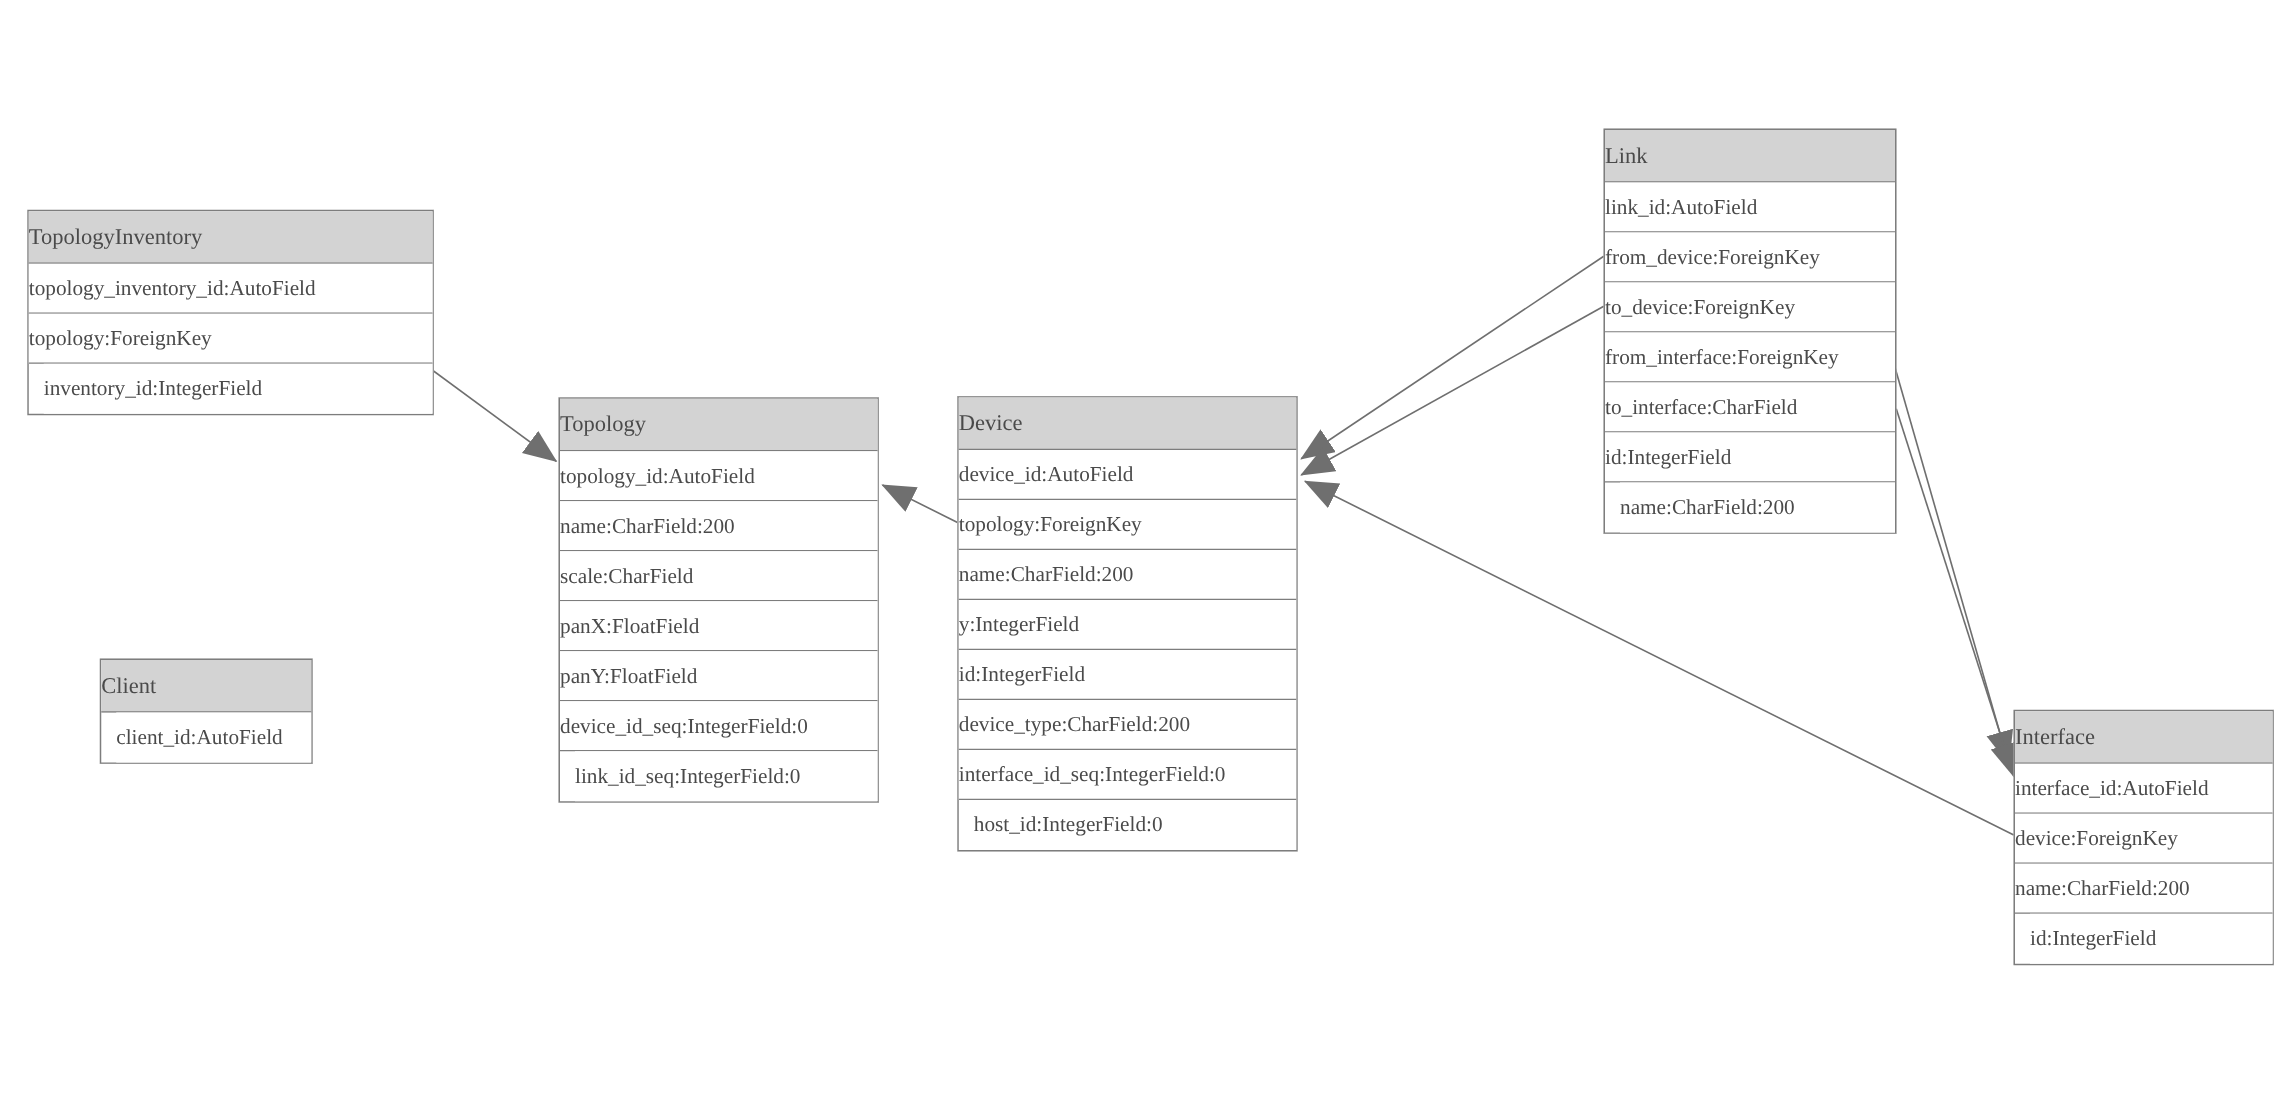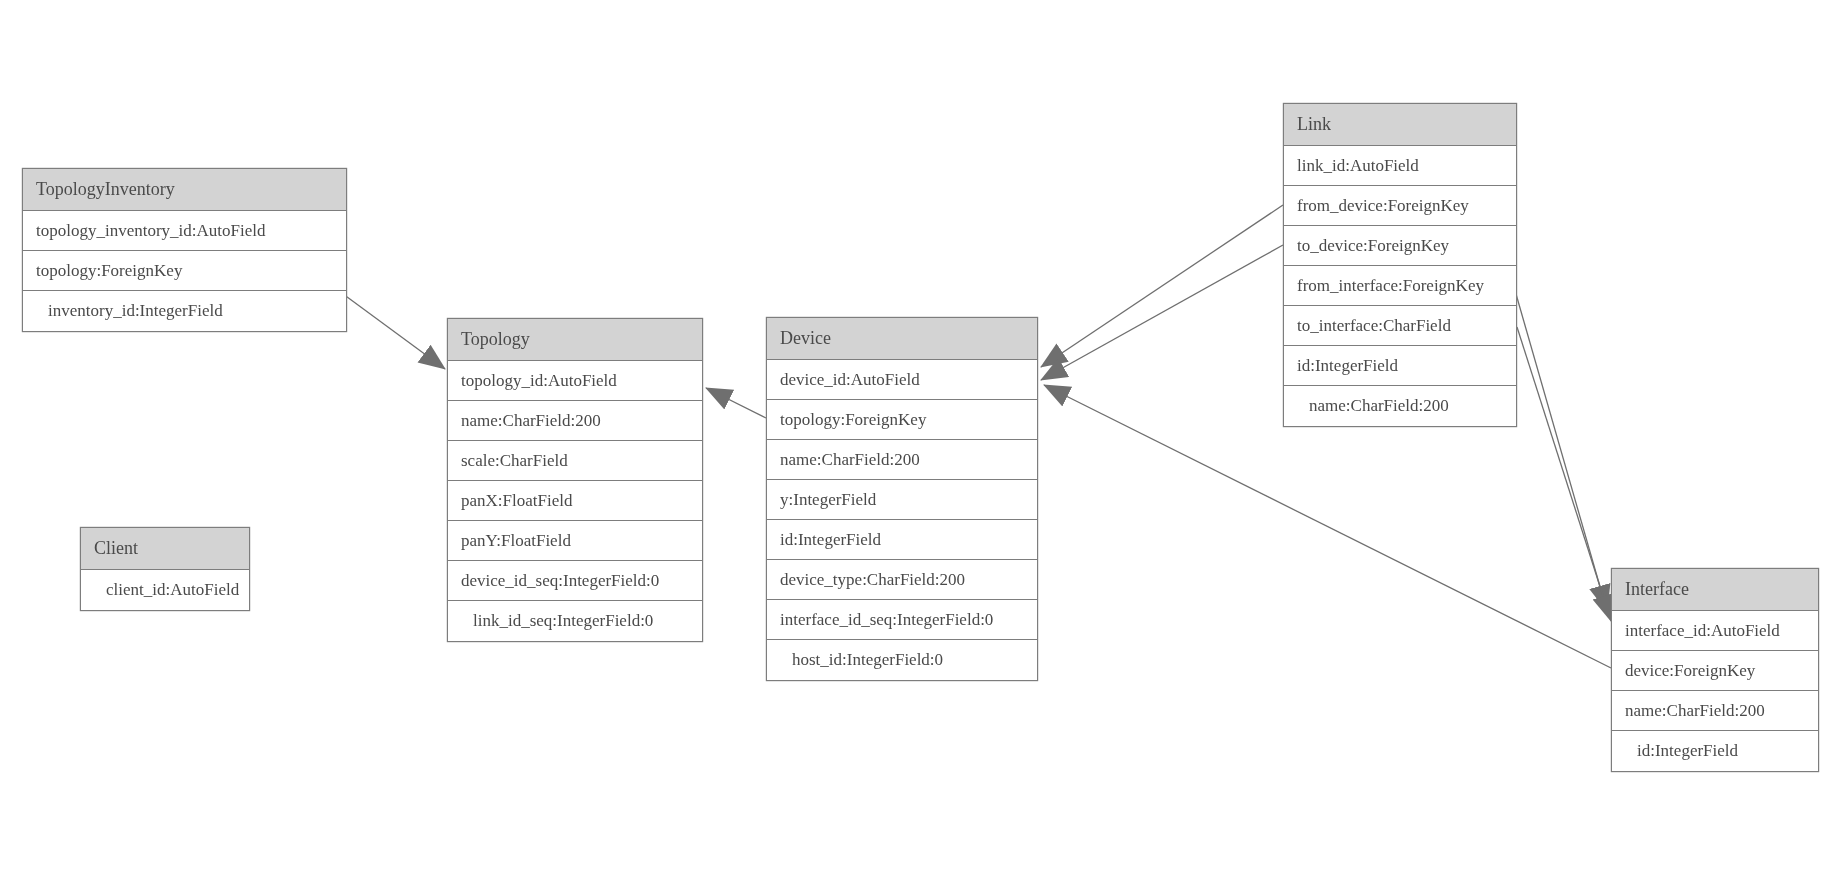--- a/index.html
+++ b/index.html
@@ -23,30 +23,28 @@
     position: absolute;
     background: #ffffff;
     border: 1.5px solid var(--border, #7d7d7d);
     box-shadow: 0 0 0 0.2px var(--border, #7d7d7d);
   }
   .entity-header {
     height: 42px;
     background: var(--header-fill, #d3d3d3);
     border-bottom: 1.5px solid var(--border, #7d7d7d);
     display: flex; align-items: center;
-    padding-left: 13px;
     font-size: 18px;
     color: var(--text, #4a4a4a);
     white-space: nowrap;
   }
   .entity-row {
     height: 40px;
     border-bottom: 1px solid var(--border, #8a8a8a);
     display: flex; align-items: center;
-    padding-left: 13px;
     font-size: 17px;
     color: var(--text, #4a4a4a);
     background: #ffffff;
     white-space: nowrap;
   }
   .entity-row:last-child { border-bottom: none; margin-left: 12px; }
 </style>
 </head>
 <body>
 

